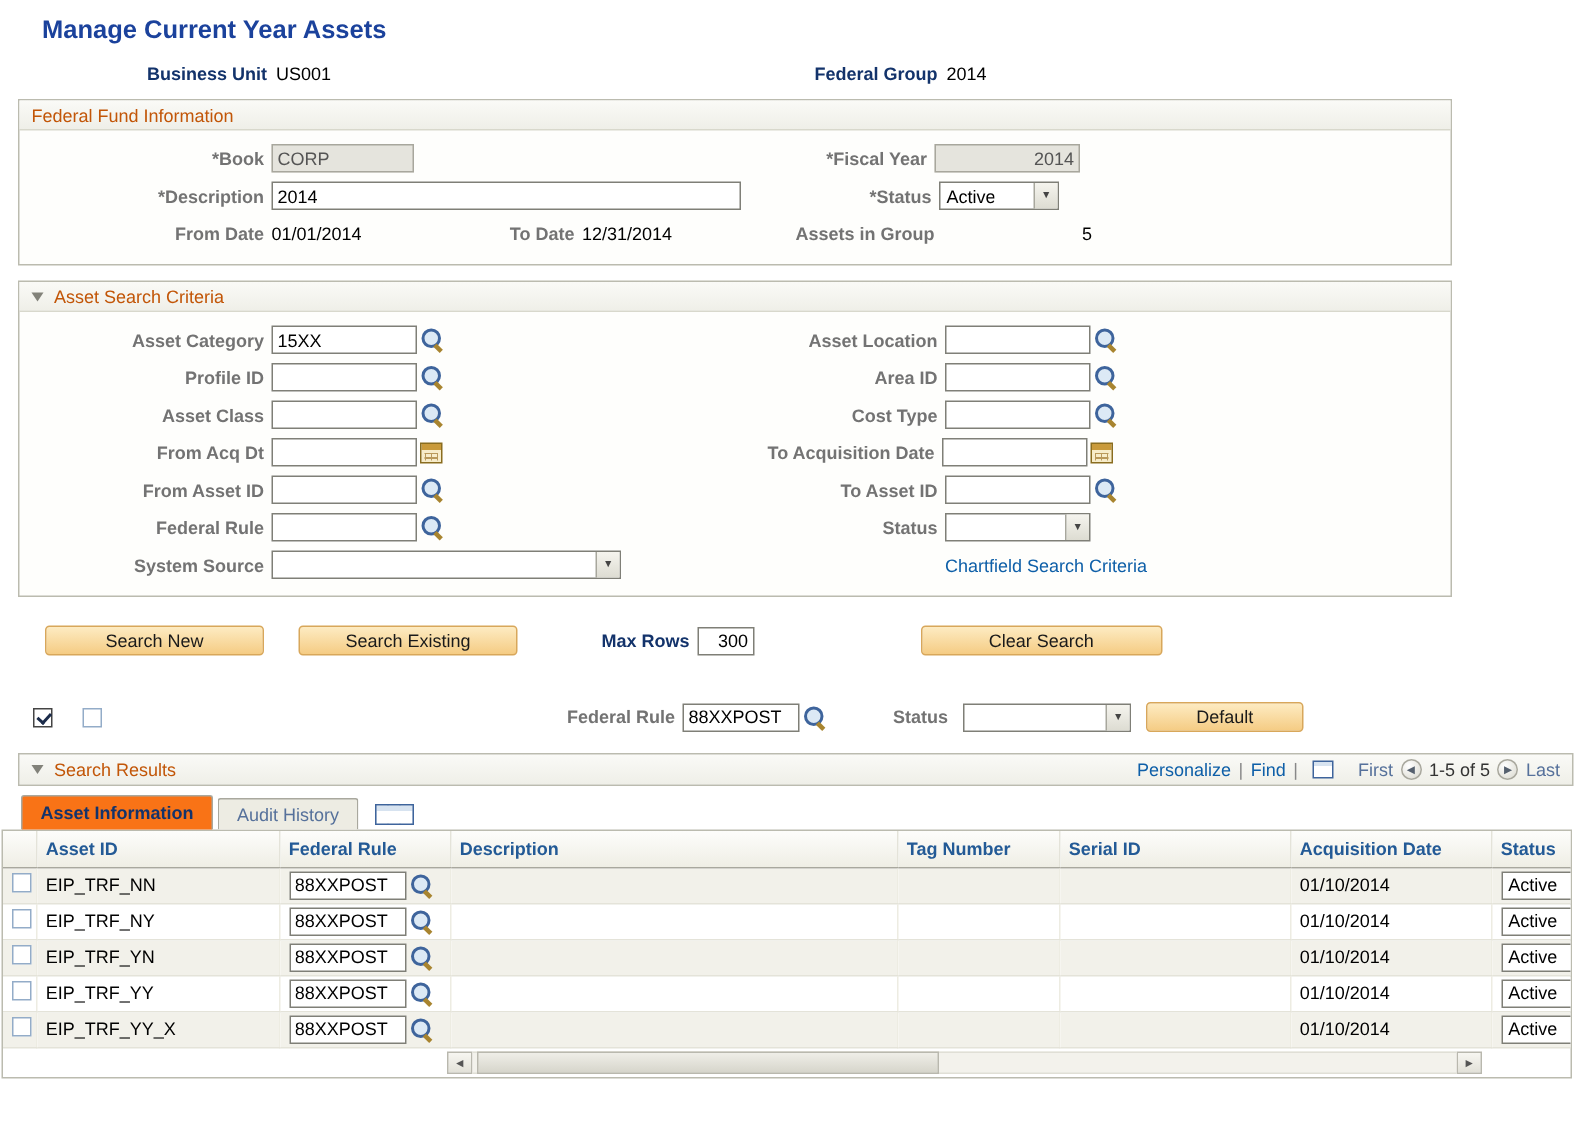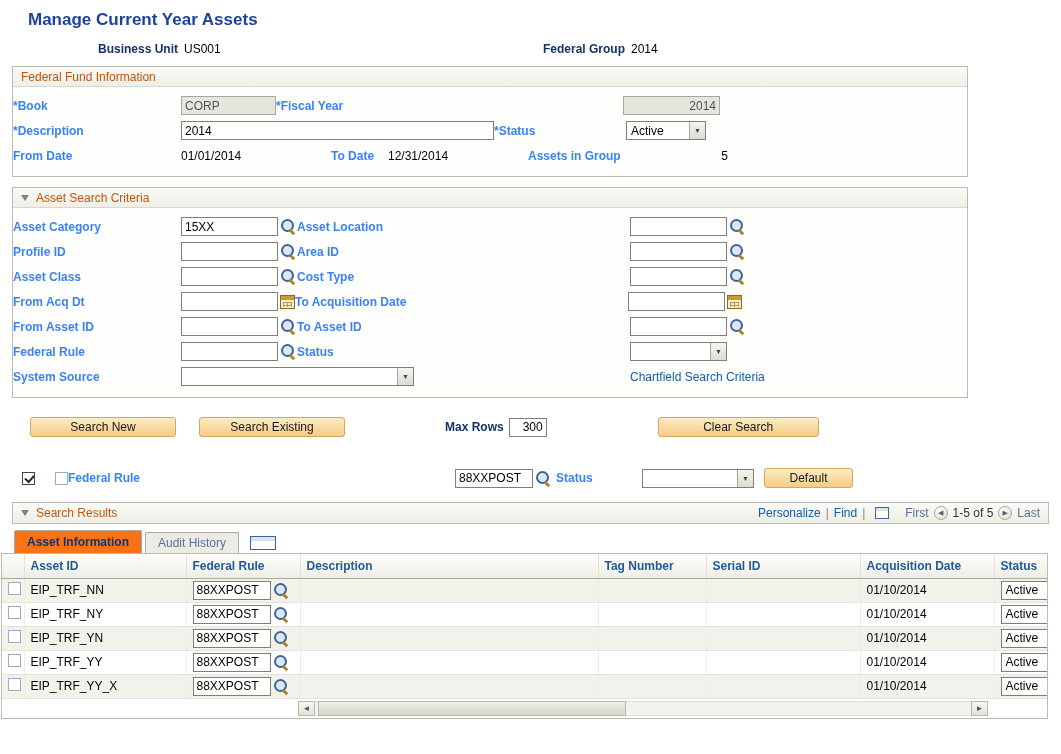--- a/index.html
+++ b/index.html
@@ -19,21 +19,21 @@
   .hdr-val2 { margin-left: 6px; }
 
   .groupbox { border: 1px solid #BBBBAF; margin: 0 93px 10px 12px; background: #FEFEFC; }
   .gb-header { height: 20px; display: flex; align-items: center; padding: 0 8px;
                background: linear-gradient(#FAFAF7, #EFEFE8); border-bottom: 1px solid #D8D8CC; color: #C25608; }
   .tri { width: 0; height: 0; border-left: 4px solid transparent; border-right: 4px solid transparent;
          border-top: 6px solid #82827A; margin-right: 7px; cursor: pointer; }
   .gb-body { padding: 6px 0 8px 0; }
 
   .frow { display: flex; align-items: center; height: 25px; }
-  .rlab { display: inline-block; margin-right: 5px; font-weight: bold; color: #3b82f6; flex: none; }
+  .rlab { display: inline-block; text-align: right; margin-right: 5px; font-weight: bold; color: #737373; flex: none; }
   .val { color: #000; }
 
   .w163 { width: 163px; } .w342 { width: 342px; } .w127 { width: 127px; }
   .w52 { width: 52px; } .w95l { width: 95px; } .w328 { width: 328px; }
 
   .txt { height: 19px; border: 1px solid #7F7F77; background: #fff;
          font: 12px "Liberation Sans", sans-serif; padding: 0 3px; }
   .txt.dis { background: #E5E4DD; border: 1px solid #A8A79D; }
   .tr { text-align: right; }
   .w95i { width: 95px; } .w97i { width: 97px; } .w313 { width: 313px; }
@@ -222,37 +222,37 @@
         <span class="sbtn">▼</span>
       </span>
       <a class="link" style="margin-left:216px">Chartfield Search Criteria</a>
     </div>
   </div>
 </div>
 
 <div class="btn-row">
   <button class="psbtn" style="width:146px">Search New</button>
   <button class="psbtn" style="width:146px;margin-left:23px">Search Existing</button>
-  <span class="lbl" style="margin-left:100px">Max Rows</span>
+  <span class="lbl" style="margin-left:56px">Max Rows</span>
   <input class="txt tr" style="width: 38px; margin-left: 5px;" value="300">
   <button class="psbtn" style="width:161px;margin-left:111px">Clear Search</button>
 </div>
 
 <div class="bulk-row">
   <span class="cb checked"></span>
   <span class="cb light" style="margin-left:20px"></span>
   <span class="rlab" style="width:382px">Federal Rule</span>
   <input class="txt" style="width: 78px;" value="88XXPOST">
   <span class="icon-lookup"></span>
   <span class="rlab" style="width:76px;margin-left:4px">Status</span>
   <span class="select" style="width:112px;margin-left:5px">
     <span class="sval"></span>
     <span class="sbtn">▼</span>
   </span>
-  <button class="psbtn" style="width:89px;margin-left:10px">Default</button>
+  <button class="psbtn" style="width:105px;margin-left:10px">Default</button>
 </div>
 
 <div class="res-header">
   <span class="tri"></span>
   <span class="res-title">Search Results</span>
   <a class="link">Personalize</a>
   <span class="sep">|</span>
   <a class="link">Find</a>
   <span class="sep">|</span>
   <span class="icon-dlgrid"></span>

